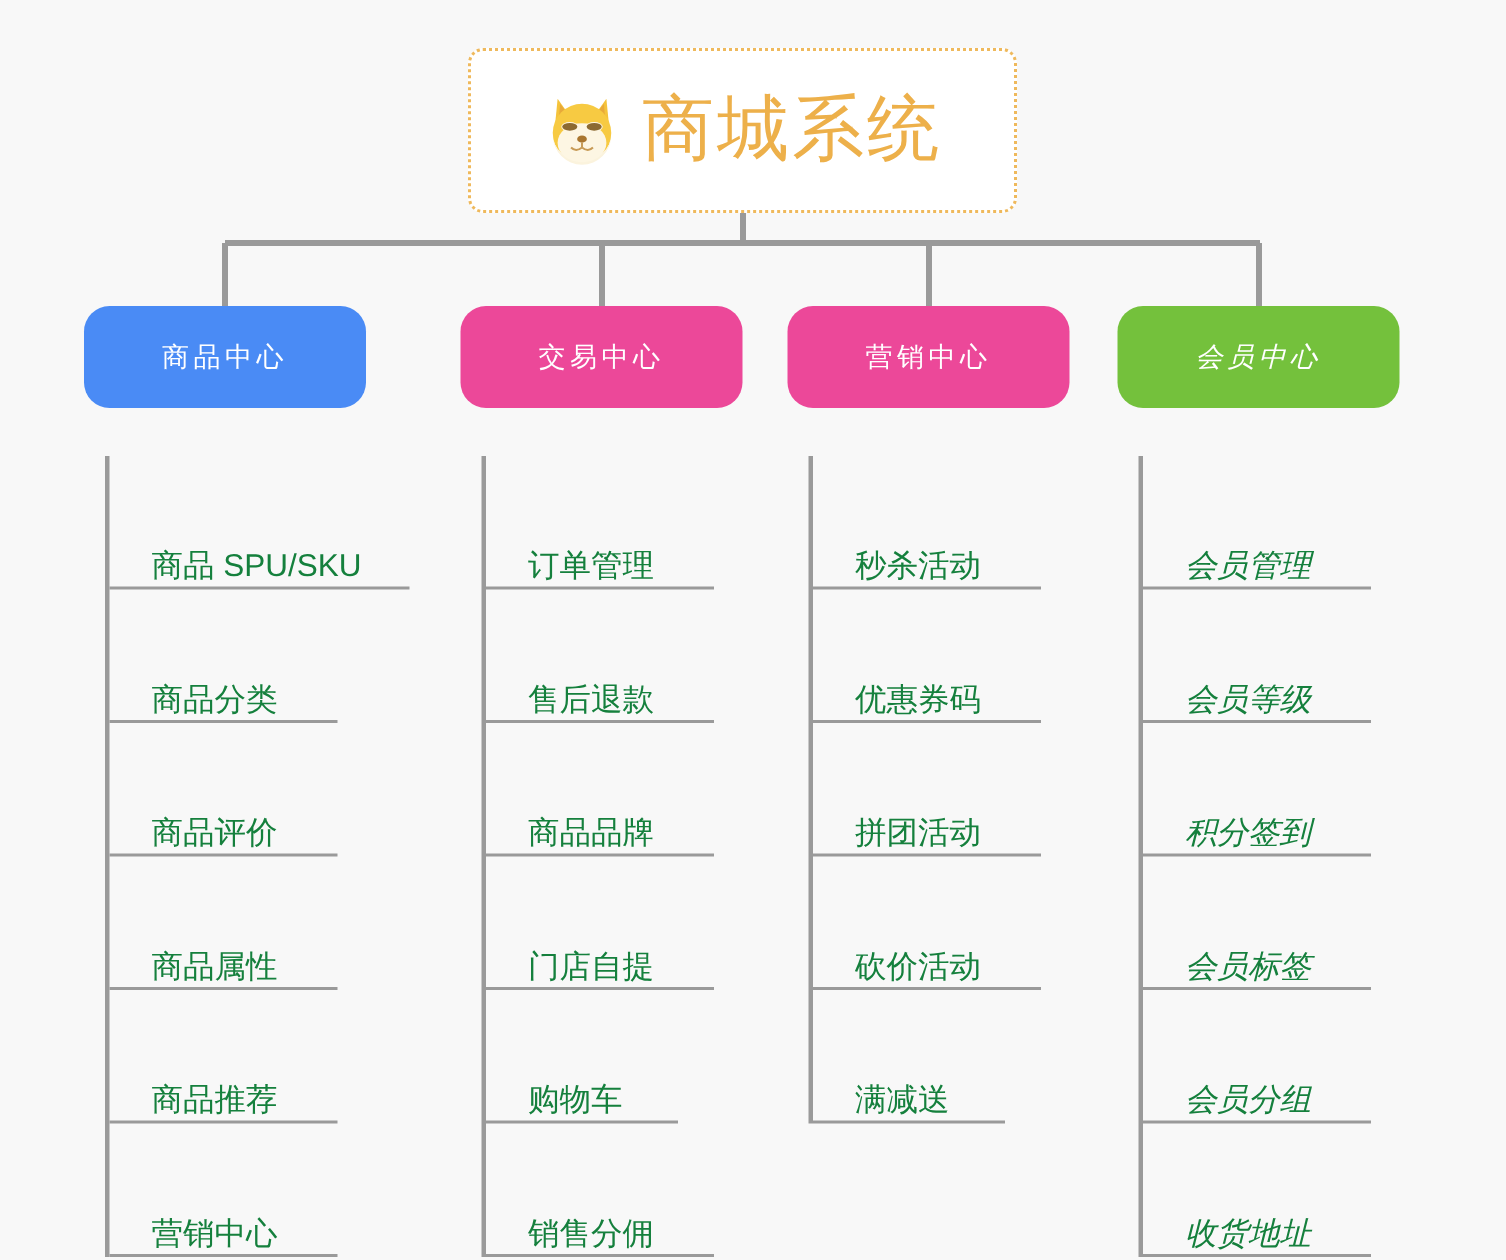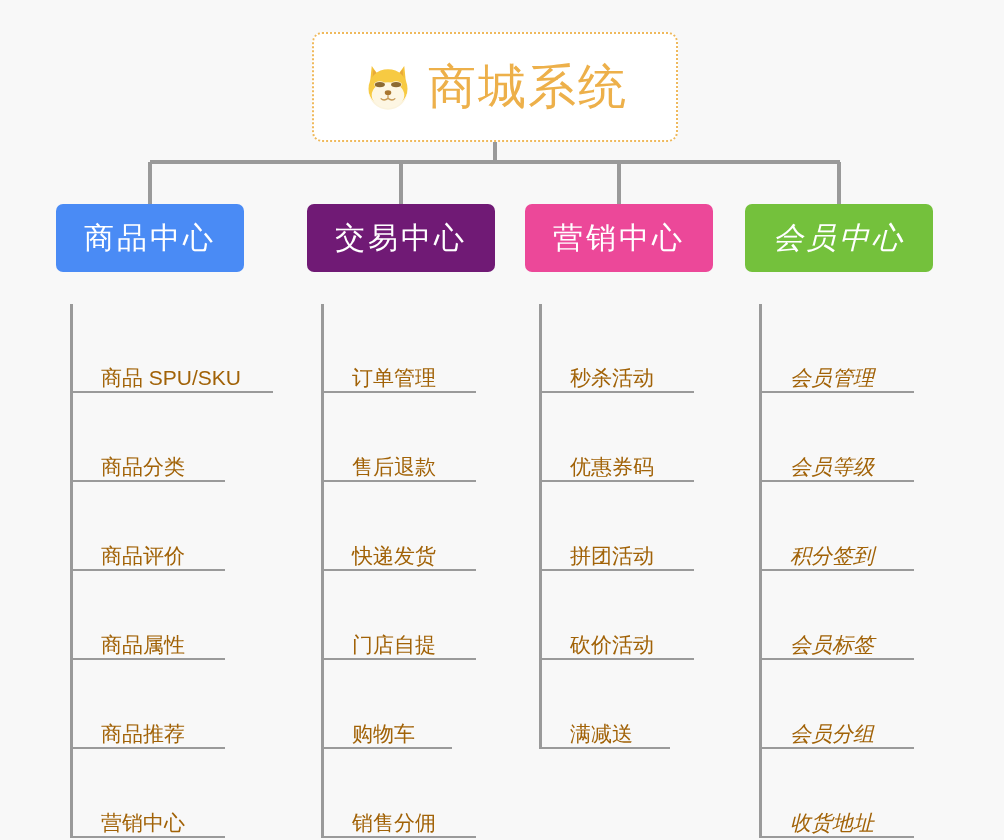--- a/index.html
+++ b/index.html
@@ -69,26 +69,26 @@
     width: 188px;
   }
   .column.c0 { left: 56px; }
   .column.c1 { left: 307px; }
   .column.c2 { left: 525px; }
   .column.c3 { left: 745px; font-style: italic; }
 
   .cat-header {
     width: 188px;
     height: 68px;
-    border-radius: 7px;
+    border-radius: 17px;
     display: flex;
     align-items: center;
     justify-content: center;
     color: #ffffff;
-    font-size: 30px;
+    font-size: 18px;
     letter-spacing: 3px;
     box-sizing: border-box;
   }
 
   
   .leaf-stack {
     position: relative;
     margin-top: 32px;
     margin-left: 14px;
     border-left: 3px solid #9a9a9a;
@@ -99,21 +99,21 @@
     height: 89px;
     box-sizing: border-box;
     display: flex;
     align-items: flex-end;
   }
   .leaf-label {
     display: inline-block;
     margin-left: 28px;
     padding-bottom: 4px;
     font-size: 21px;
-    color: #a16207;
+    color: #15803d;
     line-height: 1.1;
     white-space: nowrap;
   }
   .leaf-rule {
     position: absolute;
     left: 0;
     bottom: 0;
     height: 0;
     border-bottom: 2px solid #9a9a9a;
   }
@@ -184,34 +184,34 @@
           <span class="leaf-label">商品推荐</span>
           <span class="leaf-rule w4"></span>
         </div>
         <div class="leaf-item">
           <span class="leaf-label">营销中心</span>
           <span class="leaf-rule w4"></span>
         </div>
       </div>
     </div>
   <div class="column c1">
-      <div class="cat-header" style="background: #701a75;">
+      <div class="cat-header" style="background: #ec4899;">
         <span>交易中心</span>
       </div>
       <div class="leaf-stack">
         <div class="leaf-item">
           <span class="leaf-label">订单管理</span>
           <span class="leaf-rule w4"></span>
         </div>
         <div class="leaf-item">
           <span class="leaf-label">售后退款</span>
           <span class="leaf-rule w4"></span>
         </div>
         <div class="leaf-item">
-          <span class="leaf-label">快递发货</span>
+          <span class="leaf-label">商品品牌</span>
           <span class="leaf-rule w4"></span>
         </div>
         <div class="leaf-item">
           <span class="leaf-label">门店自提</span>
           <span class="leaf-rule w4"></span>
         </div>
         <div class="leaf-item">
           <span class="leaf-label">购物车</span>
           <span class="leaf-rule w3"></span>
         </div>

